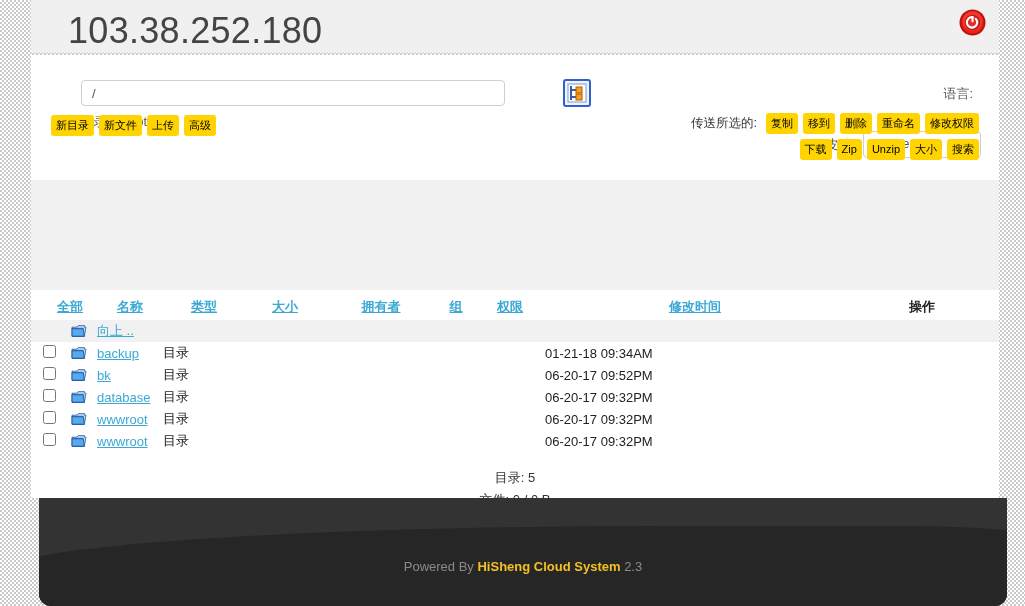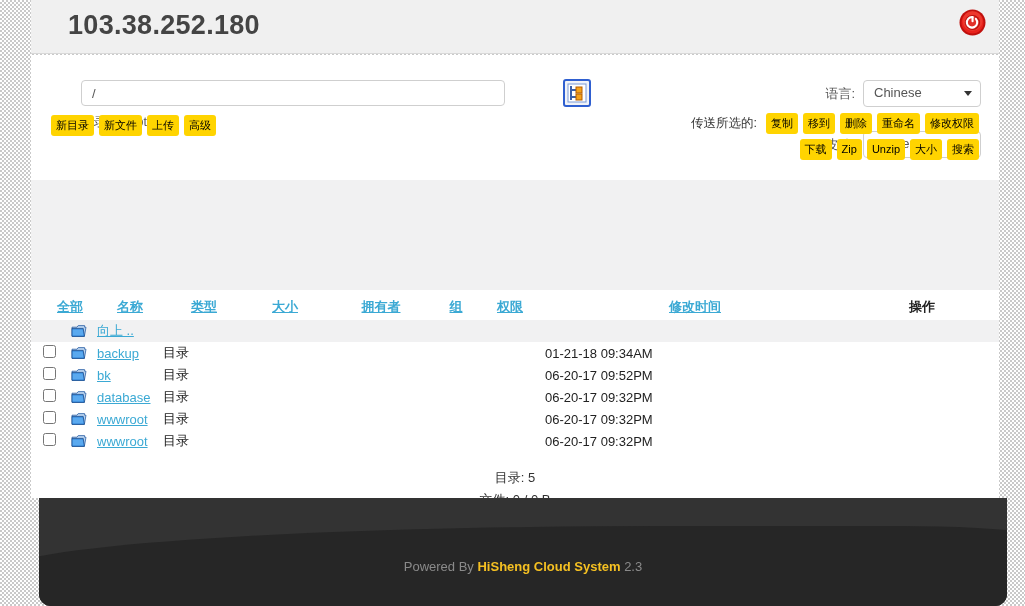--- a/index.html
+++ b/index.html
@@ -37,22 +37,22 @@
     width: 968px;
     height: 54px;
     background: #f0f0f0;
     border-bottom: 1px solid #d8d8d8;
     box-sizing: border-box;
   }
   #site-title {
     position: absolute;
     left: 37px;
     top: 10px;
-    font-size: 27px;
-    font-weight: 700;
+    font-size: 36px;
+    font-weight: 400;
     color: #444;
     letter-spacing: 0.3px;
     white-space: nowrap;
   }
   #logout-button {
     position: absolute;
     right: 12px;
     top: 8px;
     width: 29px;
     height: 29px;
@@ -368,24 +368,20 @@
           <rect x="11" y="6" width="6" height="6" fill="#f4a21a" stroke="#b45c00" stroke-width="1"></rect>
           <rect x="11" y="13" width="6" height="6" fill="#f4a21a" stroke="#b45c00" stroke-width="1"></rect>
         </svg>
       </button>
       <div id="dir-tree-label">目录树: root /</div>
     </div>
 
     <div id="options">
       <div class="opt-row">
         <span class="opt-label">语言:</span>
-        <div class="opt-select">
-          <span class="val">Chinese</span>
-          <span class="caret"></span>
-        </div>
       </div>
       <div class="opt-row">
         <span class="opt-label">皮肤:</span>
         <div class="opt-select">
           <span class="val">HiSheng</span>
           <span class="caret"></span>
         </div>
       </div>
     </div>
 

